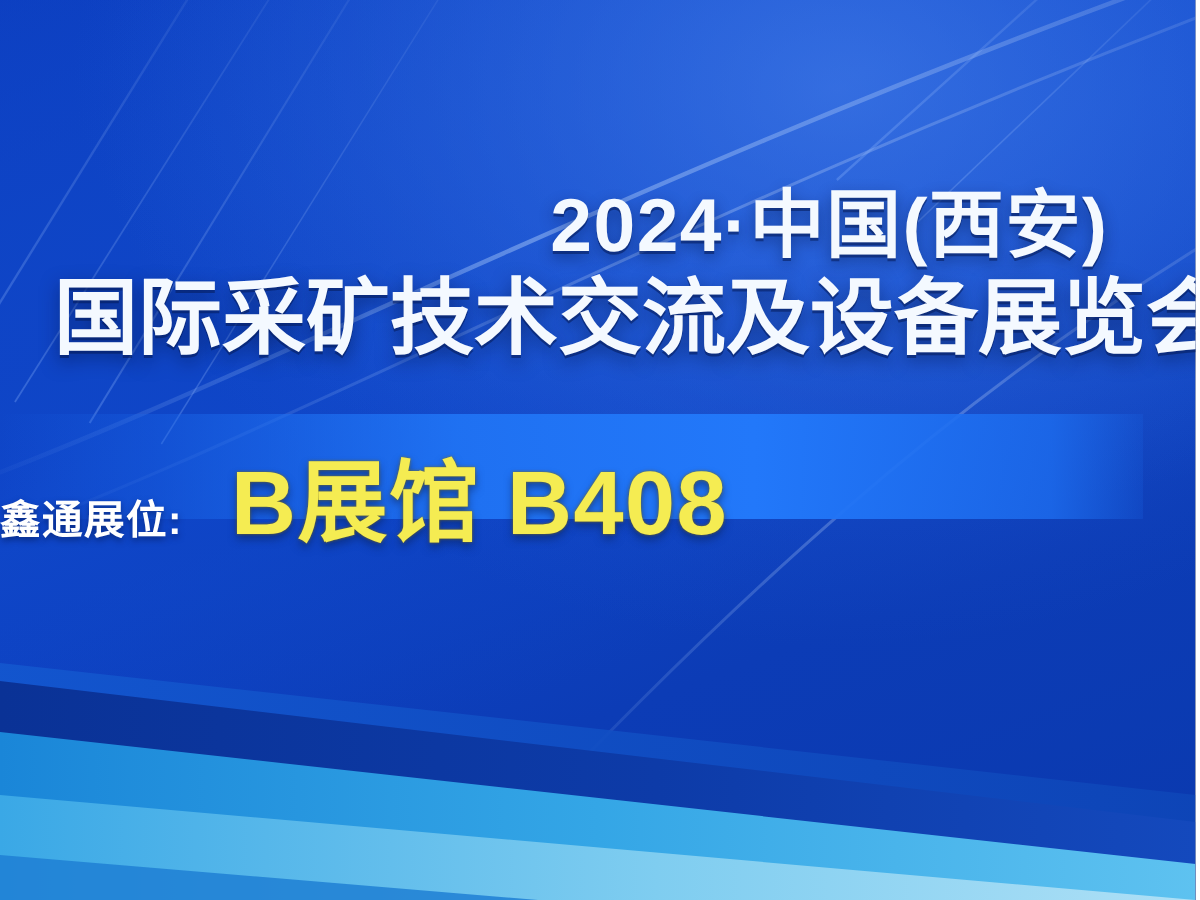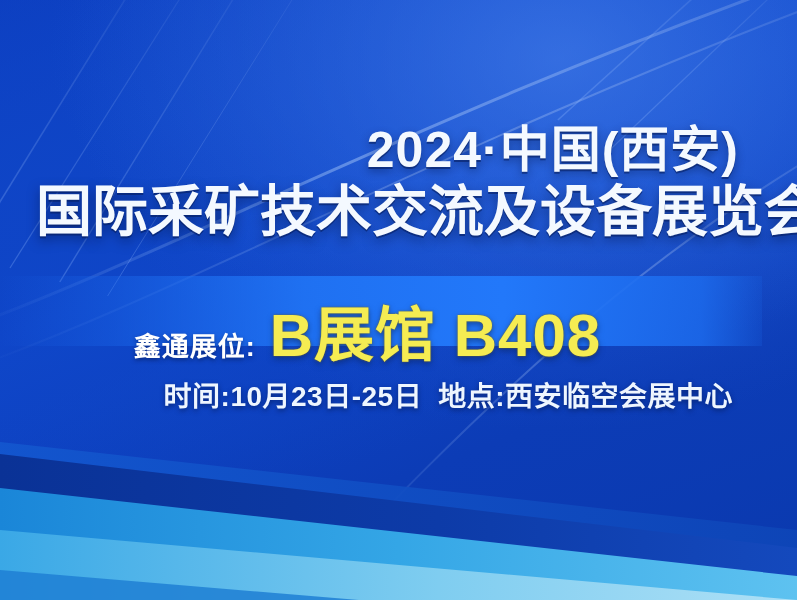--- a/index.html
+++ b/index.html
@@ -96,22 +96,22 @@
     margin-left: 20px;
   }
 
   .booth-row {
     position: absolute;
     top: 286px;
     left: 0;
     right: 62px;
     display: flex;
     align-items: baseline;
-    justify-content: center;
-    gap: 14px;
+    justify-content: flex-start;
+    gap: 32px;
     white-space: nowrap;
   }
   .booth-label {
     font-size: 27px;
     font-weight: 700;
     color: #ffffff;
     letter-spacing: 1px;
     text-shadow: 0 2px 4px rgba(3,20,72,0.55);
   }
   .booth-value {
@@ -222,18 +222,15 @@
 
     <div class="title-line1">2024·中国(西安)</div>
 
     <div class="title-line2">国际采矿技术交流及设备展览会</div>
 
     <div class="booth-row">
       <span class="booth-label">鑫通展位:</span>
       <span class="booth-value">B展馆 B408</span>
     </div>
 
-    <div class="info-row">
-      <span>时间:10月23日-25日</span><span class="info-gap"></span><span>地点:西安临空会展中心</span>
-    </div>
 
   </div>
 </div>
 
 </body></html>

